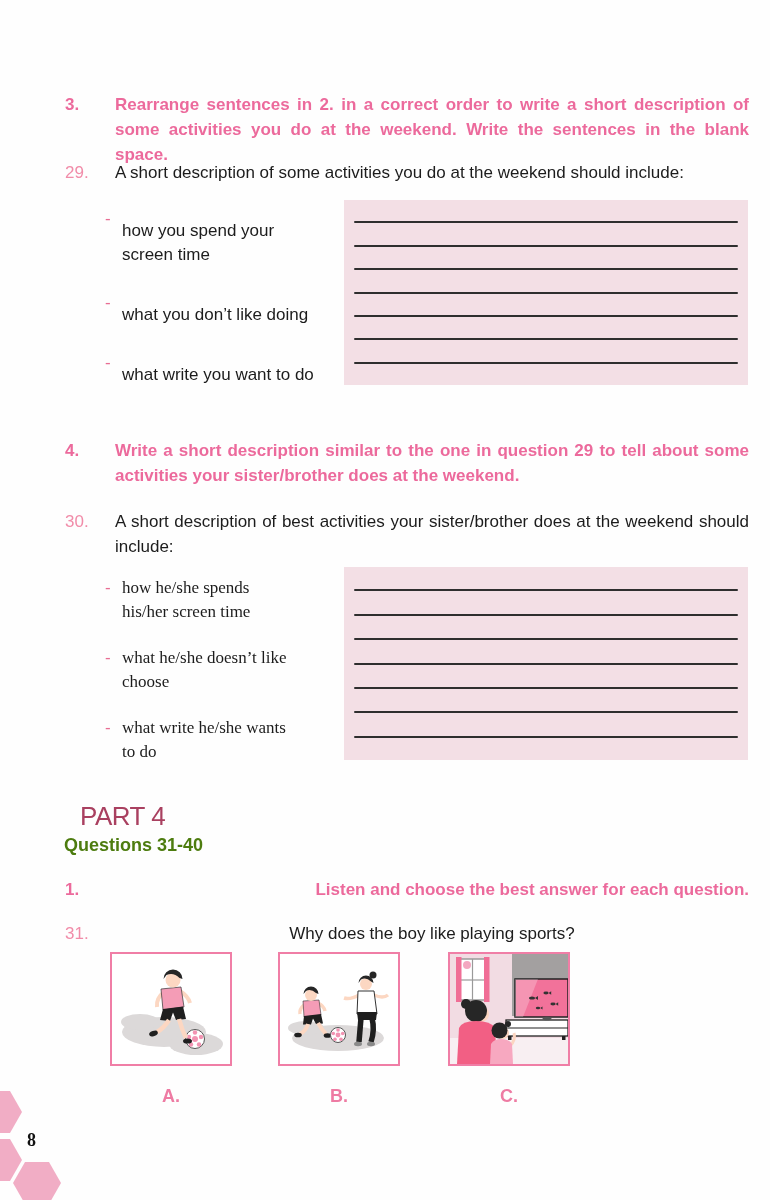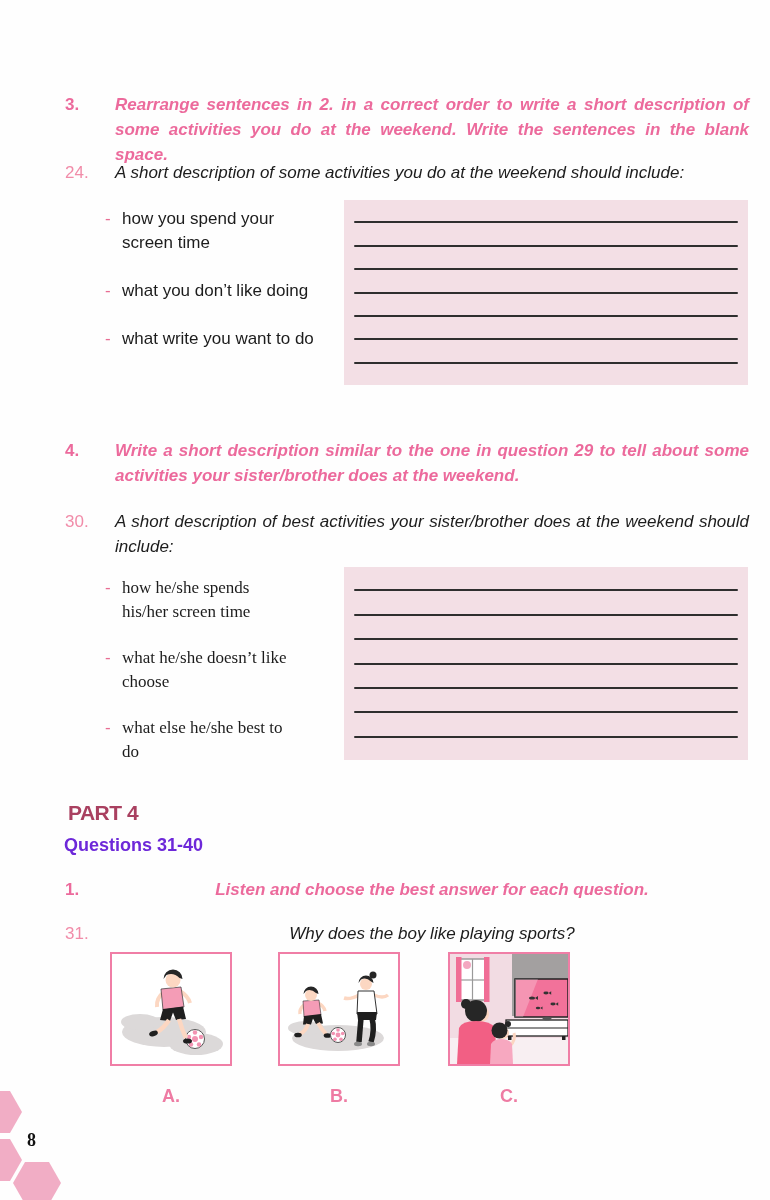--- a/index.html
+++ b/index.html
@@ -5,62 +5,62 @@
   html,body{margin:0;padding:0;}
   body{
     width:770px;height:1200px;position:relative;overflow:hidden;
     background:#fefefe;
     font-family:"Liberation Sans", sans-serif;
     color:#1c1c1c;
   }
   
   .item{position:absolute;left:65px;width:684px;display:flex;}
   .num{width:50px;flex-shrink:0;font-size:17px;line-height:25px;}
-  .ibody{flex:1;font-size:17px;line-height:25px;text-align:justify;font-style:italic;}
+  .ibody{flex:1;font-size:17px;line-height:25px;text-align:justify;}
   .pink-bold{color:#ec6a9c;font-weight:bold;}
   .pink-num{color:#f18ca9;}
   
   .bullets{position:absolute;left:105px;}
   .bullet{display:flex;margin-bottom:24px;}
   .bullets-30 .bullet{margin-bottom:22px;}
   .dash{color:#e86d93;width:17px;flex-shrink:0;font-size:17px;line-height:24px;}
   .btext{font-size:17px;line-height:24px;}
-  .bullets-29 .btext{width:205px;}
+  .bullets-29 .btext{width:205px;margin-top:12px;}
   .bullets-30 .btext{width:170px;font-family:Liberation Serif, serif;}
   
   .writebox{
     position:absolute;left:344px;width:404px;
     background:#f3dfe5;
     display:flex;flex-direction:column;justify-content:space-evenly;
     padding:0 10px;box-sizing:border-box;
   }
   .wline{height:2px;background:#2e2e2e;border-radius:1px;}
   
-  .part-title{position:absolute;left:68px;font-size:21px;font-weight:bold;color:#a94060;letter-spacing:-0.5px;}
-  .part-sub{position:absolute;left:64px;font-size:18px;font-weight:bold;color:#6d28d9;}
+  .part-title{position:absolute;left:80px;font-size:26px;font-weight:normal;color:#a94060;letter-spacing:-0.5px;}
+  .part-sub{position:absolute;left:64px;font-size:18px;font-weight:bold;color:#4d7c0f;}
   
   .optimg{position:absolute;width:118px;height:110px;border:2px solid #f07ea6;background:#fff;}
   .optlabel{position:absolute;width:122px;text-align:center;font-size:18px;font-weight:bold;color:#ee7ba3;}
   
   .hex{
     position:absolute;width:48px;height:42px;background:#f1adc5;
     clip-path:polygon(25% 0,75% 0,100% 50%,75% 100%,25% 100%,0 50%);
   }
   .page-num{position:absolute;left:27px;top:1130px;font-family:"Liberation Serif", serif;font-weight:bold;font-size:18px;color:#111;}
 </style>
 </head>
 <body>
 
 <div class="item" style="top:92px">
   <span class="num pink-bold" style="font-weight:bold">3.</span>
   <div class="ibody pink-bold">Rearrange sentences in 2. in a correct order to write a short description of some activities you do at the weekend. Write the sentences in the blank space.</div>
 </div>
 
 <div class="item" style="top:160px">
-  <span class="num pink-num">24.</span>
+  <span class="num pink-num">29.</span>
   <div class="ibody">A short description of some activities you do at the weekend should include:</div>
 </div>
 
 <div class="bullets bullets-29" style="top:207px">
   <div class="bullet">
     <span class="dash">-</span>
     <span class="btext">how you spend your screen time</span>
   </div>
   <div class="bullet">
     <span class="dash">-</span>
@@ -96,40 +96,40 @@
   <div class="bullet">
     <span class="dash">-</span>
     <span class="btext">how he/she spends his/her screen time</span>
   </div>
   <div class="bullet">
     <span class="dash">-</span>
     <span class="btext">what he/she doesn’t like choose</span>
   </div>
   <div class="bullet">
     <span class="dash">-</span>
-    <span class="btext">what else he/she best to do</span>
+    <span class="btext">what write he/she wants to do</span>
   </div>
 </div>
 
 <div class="writebox" style="top:567px;height:193px">
   <div class="wline"></div>
   <div class="wline"></div>
   <div class="wline"></div>
   <div class="wline"></div>
   <div class="wline"></div>
   <div class="wline"></div>
   <div class="wline"></div>
 </div>
 
 <div class="part-title" style="top:801px">PART 4</div>
 <div class="part-sub" style="top:835px">Questions 31-40</div>
 
 <div class="item" style="top:877px">
   <span class="num pink-bold" style="font-weight:bold">1.</span>
-  <div class="ibody pink-bold" style="text-align:center">Listen and choose the best answer for each question.</div>
+  <div class="ibody pink-bold" style="text-align:right">Listen and choose the best answer for each question.</div>
 </div>
 
 <div class="item" style="top:921px">
   <span class="num pink-num">31.</span>
   <div class="ibody" style="text-align:center">Why does the boy like playing sports?</div>
 </div>
 
 <div class="optimg" style="left:110px;top:952px" aria-label="A boy in a pink shirt running after a football">
   <svg width="118" height="110" viewBox="0 0 118 110">
     <rect width="118" height="110" fill="#ffffff"></rect>

